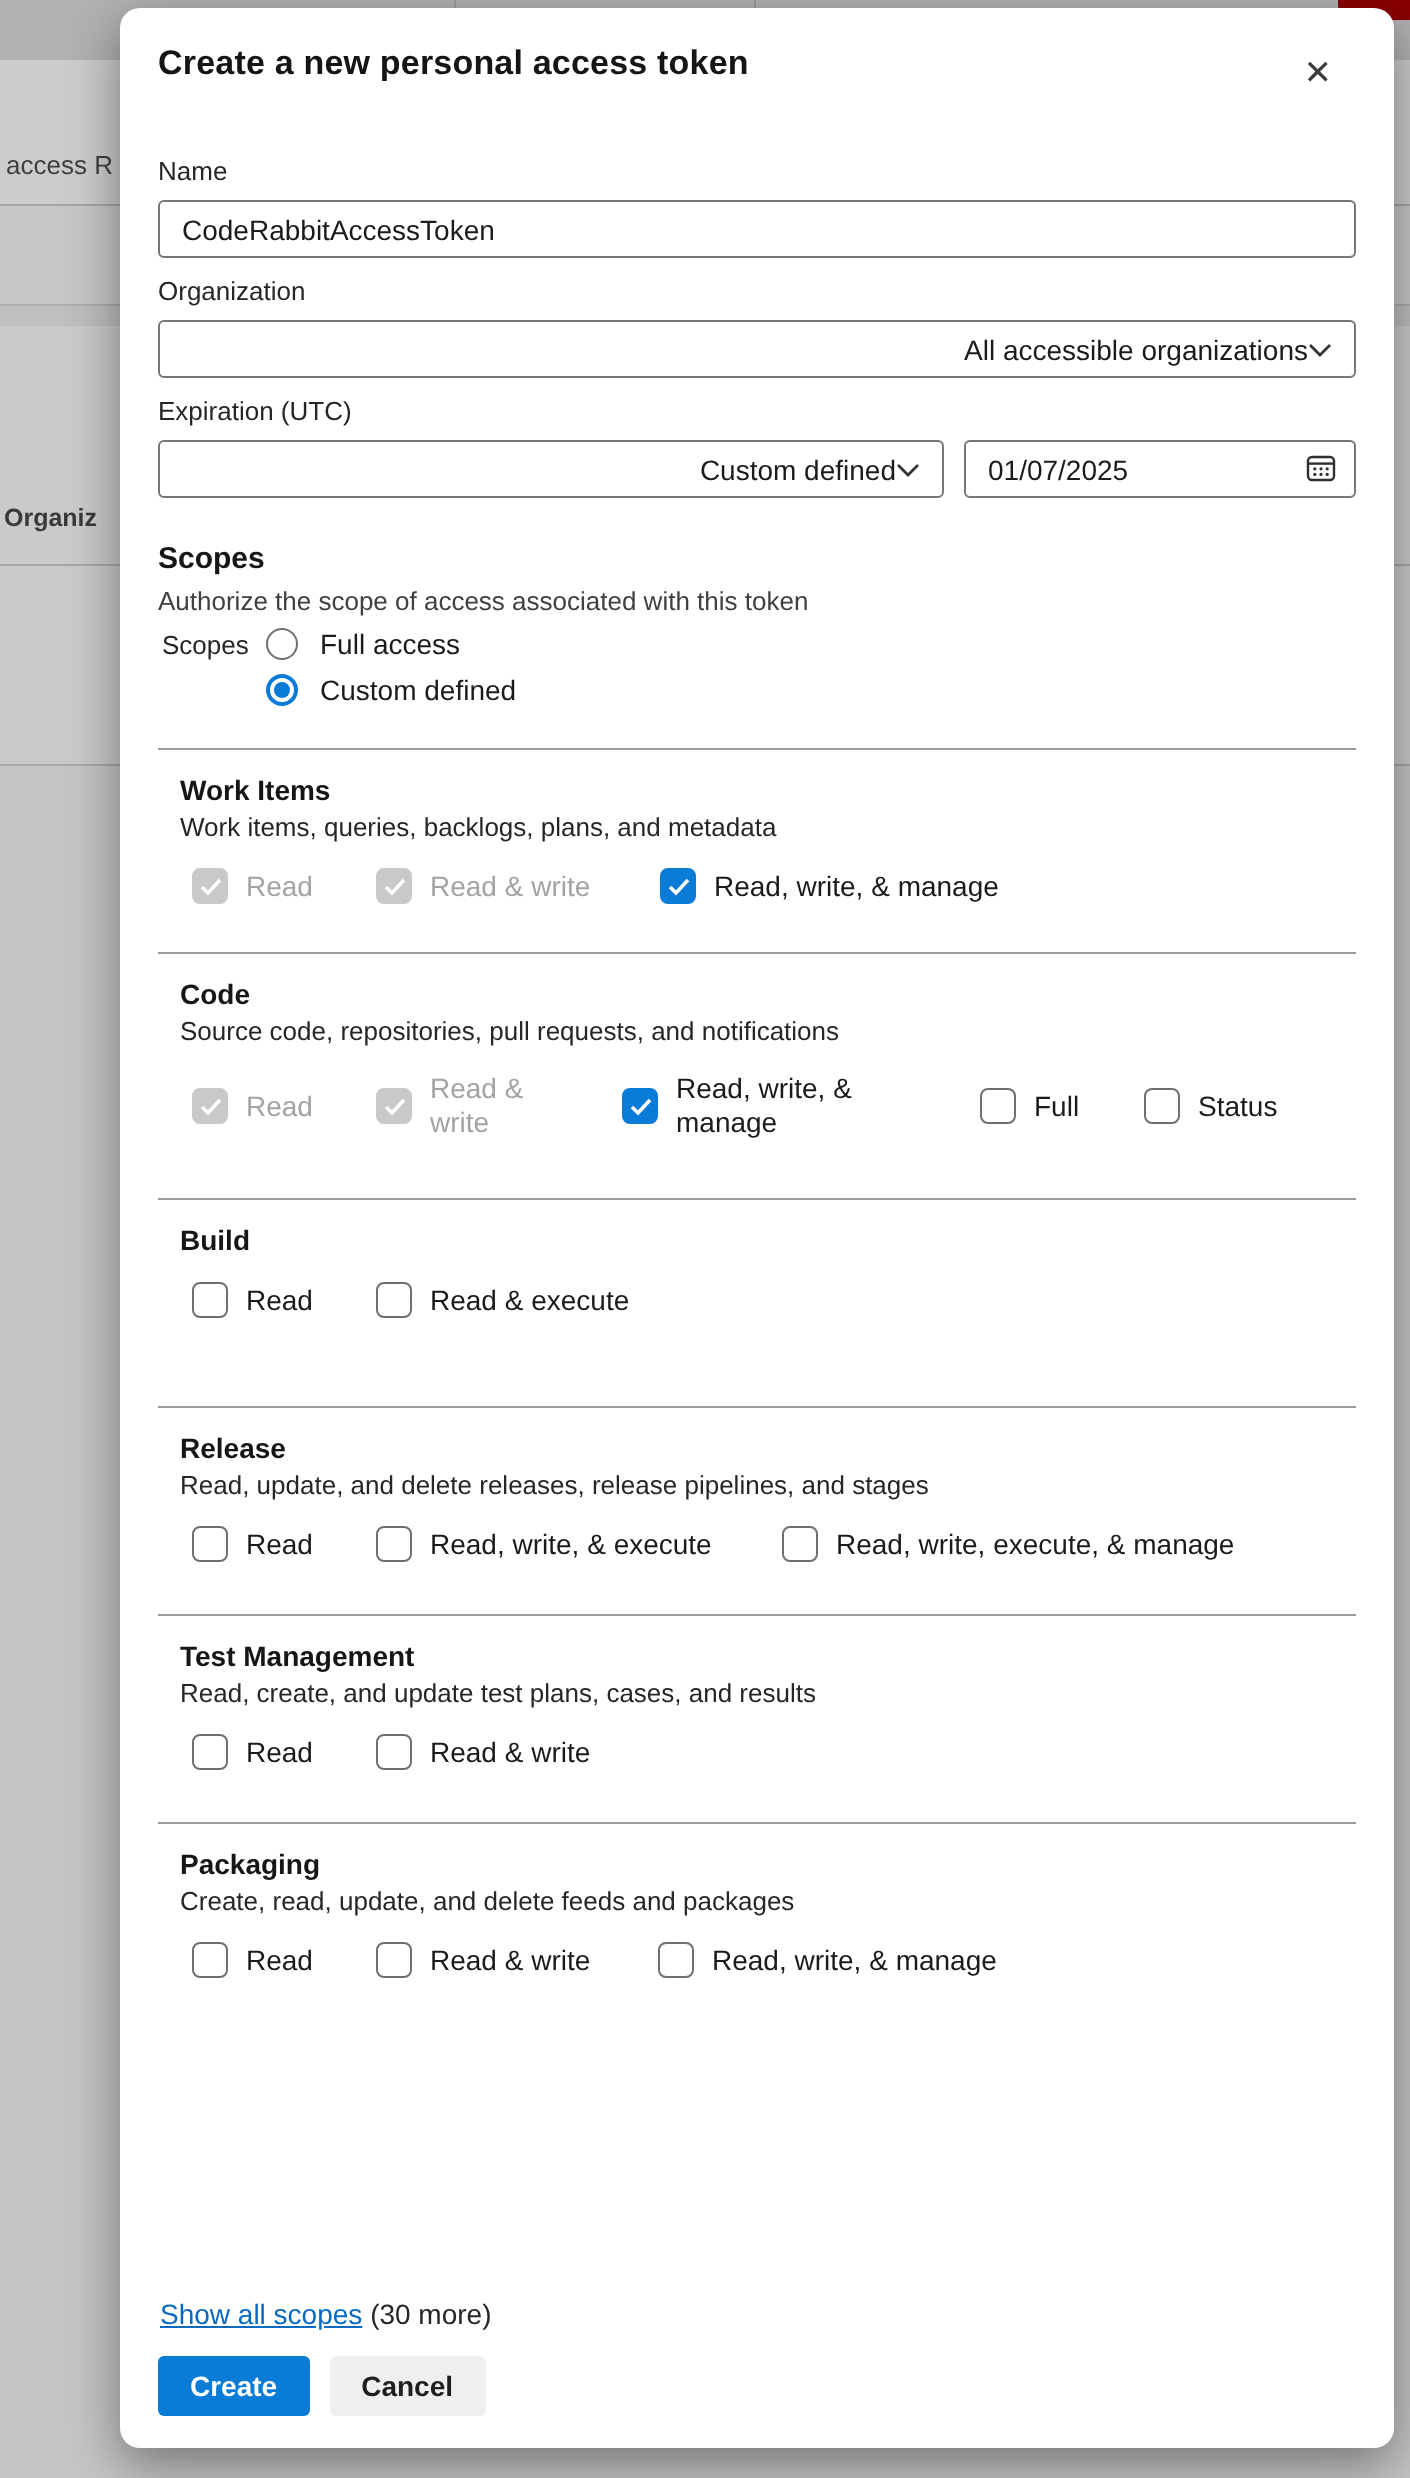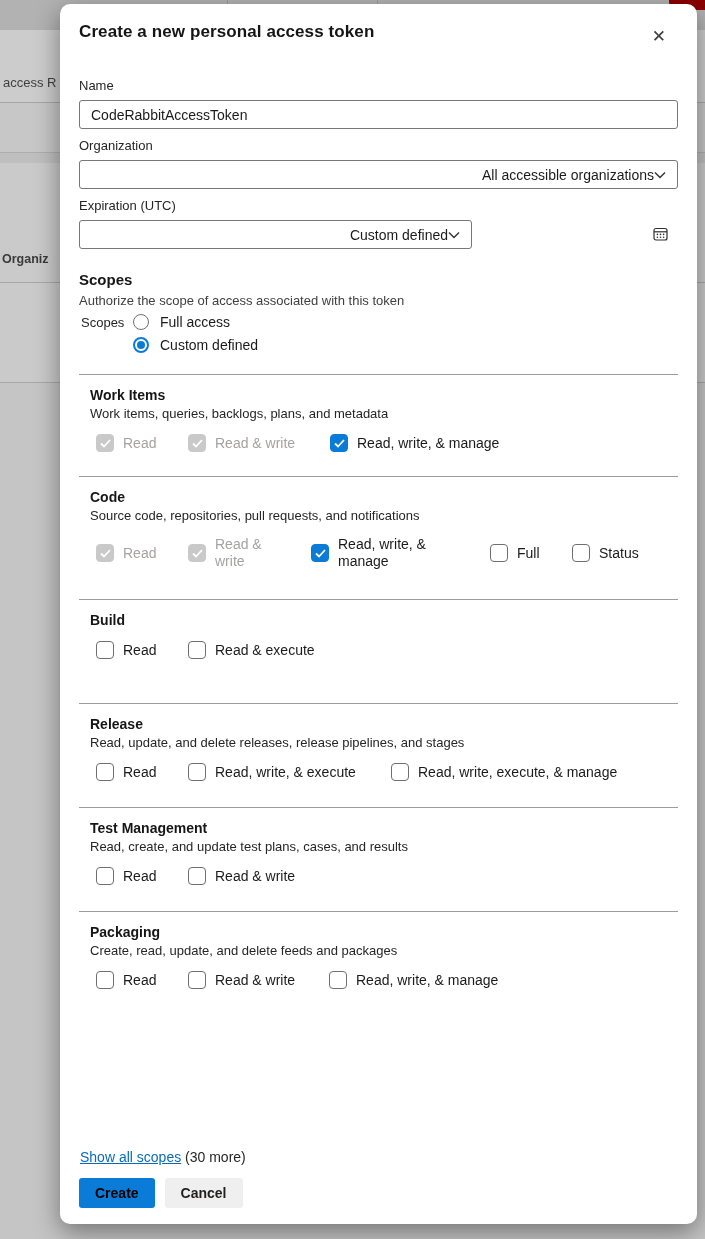--- a/index.html
+++ b/index.html
@@ -79,21 +79,21 @@
   .cb-label { font-size:14px; color:#1b1b1b; line-height:17px; }
   .w92 { width:92px; } .w142 { width:142px; } .w123 { width:123px; }
   .w179 { width:179px; } .w82 { width:82px; } .w203 { width:203px; } .w141 { width:141px; }
   .lw60 .cb-label { max-width:62px; } .lw100 .cb-label { max-width:104px; }
 
   .spacer { flex:1; }
   .showall-row { font-size:14px; color:#262626; padding-left:1px; }
   .showall-link { color:#0a6abf; text-decoration:underline; cursor:pointer; }
   .btn-row { display:flex; gap:10px; margin-top:13px; }
   .btn { height:30px; border:none; border-radius:3px; font-family:inherit; font-size:14px; font-weight:bold; padding:0 16px; cursor:pointer; }
-  .btn-primary { background:#0b7bd8; color:#000000; }
+  .btn-primary { background:#0b7bd8; color:#ffffff; }
   .btn-secondary { background:#efefef; color:#201f1e; }
 </style>
 </head>
 <body>
 
 <div class="underlay">
   <div class="band band-chrome"></div>
   <div class="band band-1"></div>
   <div class="band band-2"></div>
   <div class="band band-3"></div>
@@ -131,20 +131,21 @@
   <div class="exp-row">
     <div class="sel exp-sel">
       <span>Custom defined</span>
       <span style="display:flex;">
         <svg width="12" height="8" viewBox="0 0 12 8">
             <polyline points="1,1.5 6,6.5 11,1.5" fill="none" stroke="#333" stroke-width="1.4"></polyline>
           </svg>
       </span>
     </div>
     <div class="date-wrap">
+      <input class="tb date-input" type="text" value="01/07/2025" style="">
       <span class="date-icon">
         <svg width="15" height="14" viewBox="0 0 15 14">
           <rect x="1" y="1.5" width="13" height="11.5" rx="2" fill="none" stroke="#2f2f2f" stroke-width="1.2"></rect>
           <line x1="1" y1="4.8" x2="14" y2="4.8" stroke="#2f2f2f" stroke-width="1.2"></line>
           <circle cx="4.4" cy="7.4" r="0.8" fill="#2f2f2f"></circle>
             <circle cx="7.5" cy="7.4" r="0.8" fill="#2f2f2f"></circle>
             <circle cx="10.6" cy="7.4" r="0.8" fill="#2f2f2f"></circle>
           <circle cx="4.4" cy="10.2" r="0.8" fill="#2f2f2f"></circle>
             <circle cx="7.5" cy="10.2" r="0.8" fill="#2f2f2f"></circle>
             <circle cx="10.6" cy="10.2" r="0.8" fill="#2f2f2f"></circle>

